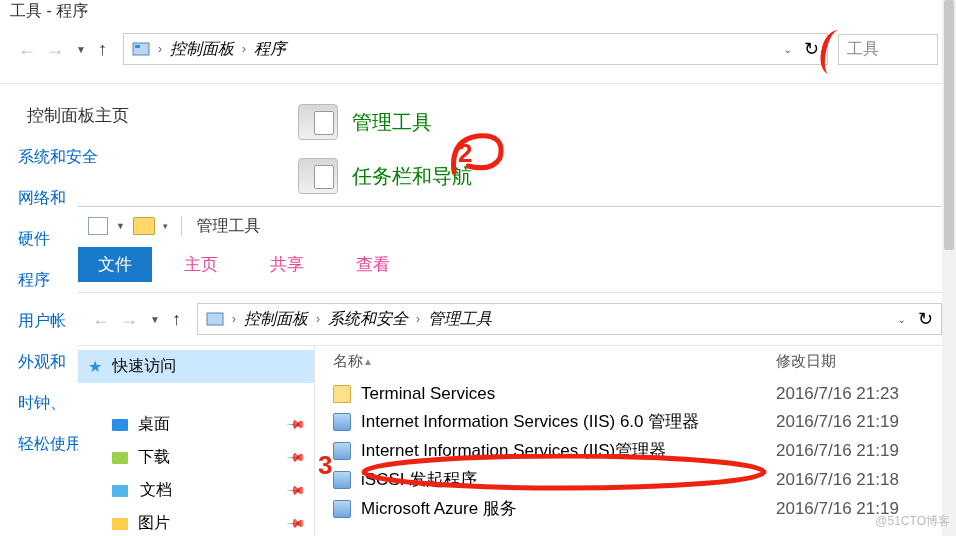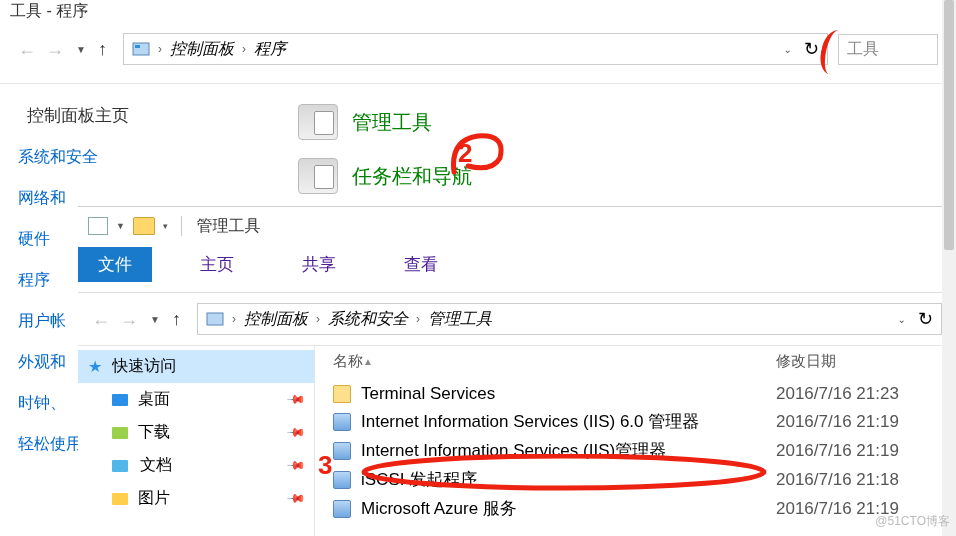--- a/index.html
+++ b/index.html
@@ -32,22 +32,22 @@
 
 
 .win2 { position: absolute; top: 206px; left: 78px; width: 878px; height: 330px; background: #fff; border-top: 1px solid #cfcfcf; }
 .qat { display: flex; align-items: center; gap: 8px; padding: 6px 10px 0 10px; height: 32px; }
 .qat .q-ic { width: 20px; height: 18px; background: #fff; border: 1px solid #8aa; }
 .qat .q-dd { color: #555; font-size: 9px; }
 .qat .fold { width: 22px; height: 18px; background: #ffd76b; border: 1px solid #caa23a; border-radius: 2px 2px 0 0; }
 .qat .q-sep { width: 1px; height: 20px; background: #ccc; margin: 0 6px; }
 .qat .q-title { color: #333; font-size: 16px; }
 
-.ribbon { display: flex; align-items: center; gap: 28px; padding: 8px 0 10px 0; border-bottom: 1px solid #e0e0e0; }
-.tab { font-size: 17px; color: #4c1d95; padding: 6px 20px; }
+.ribbon { display: flex; align-items: center; gap: 12px; padding: 8px 0 10px 0; border-bottom: 1px solid #e0e0e0; }
+.tab { font-size: 17px; color: #ec4899; padding: 6px 20px; }
 .tab.active { background: #1979ca; color: #fff; }
 
 .nav-row-2 { display: flex; align-items: center; padding: 10px 14px; gap: 10px; border-bottom: 1px solid #e6e6e6; }
 .body2 { display: flex; height: 210px; }
 .tree { width: 236px; background: #fff; padding: 4px 0; }
 .tree-item { display: flex; align-items: center; padding: 6px 10px; gap: 10px; font-size: 16px; }
 .tree-item.selected { background: #cce8ff; }
 .ti-star { color: #2a8fe6; font-size: 16px; }
 .pin { color: #888; margin-left: auto; font-size: 12px; transform: rotate(45deg); }
 .ti-sq { width: 16px; height: 12px; border-radius: 1px; }
@@ -170,21 +170,21 @@
         <span style="font-size:18px;">↻</span>
       </div>
     </div>
   </div>
   <div class="body2">
     <div class="tree">
       <div class="tree-item selected">
         <span class="ti-star">★</span>
         <span>快速访问</span>
       </div>
-      <div class="tree-item" style="padding-left:34px;">
+      <div class="tree-item" style="padding-left:34px;margin-top:25px;">
         <span class="ti-sq sq-desk"></span>
         <span>桌面</span>
         <span class="pin">📌</span>
       </div>
       <div class="tree-item" style="padding-left:34px;">
         <span class="ti-sq sq-dl"></span>
         <span>下载</span>
         <span class="pin">📌</span>
       </div>
       <div class="tree-item" style="padding-left:34px;gap:12px;">

